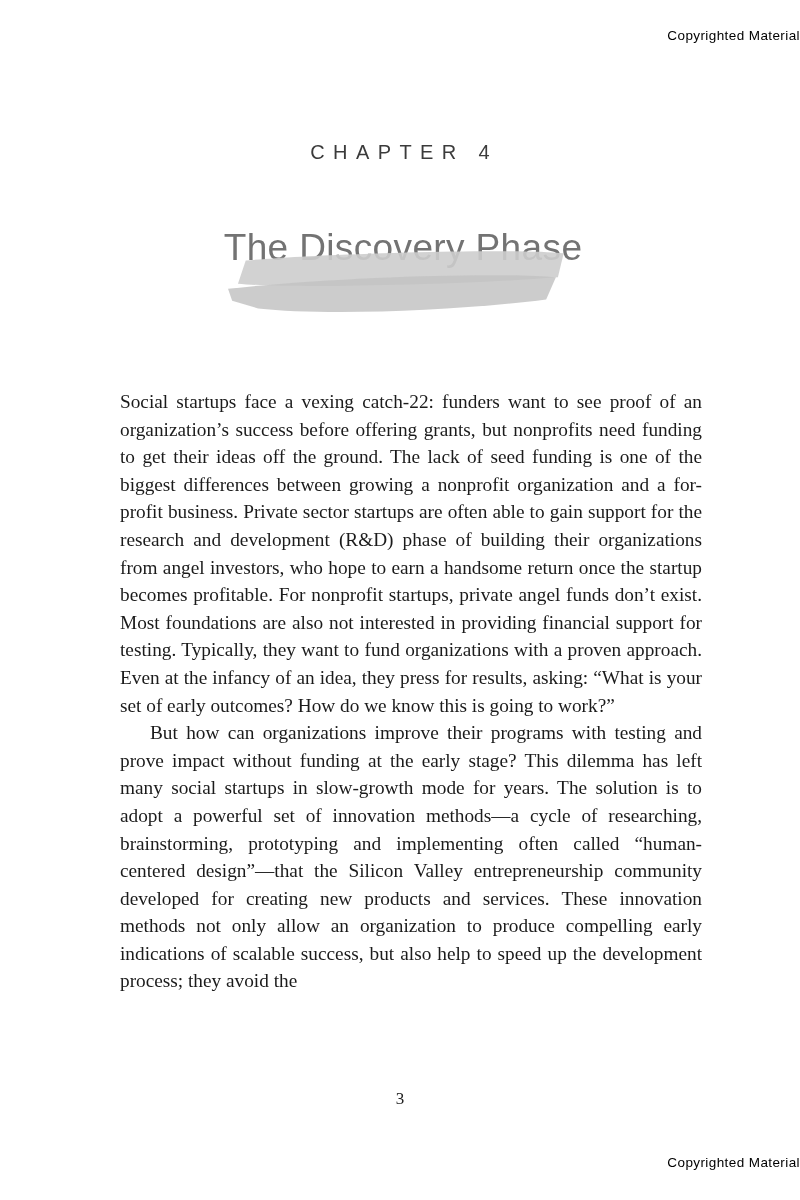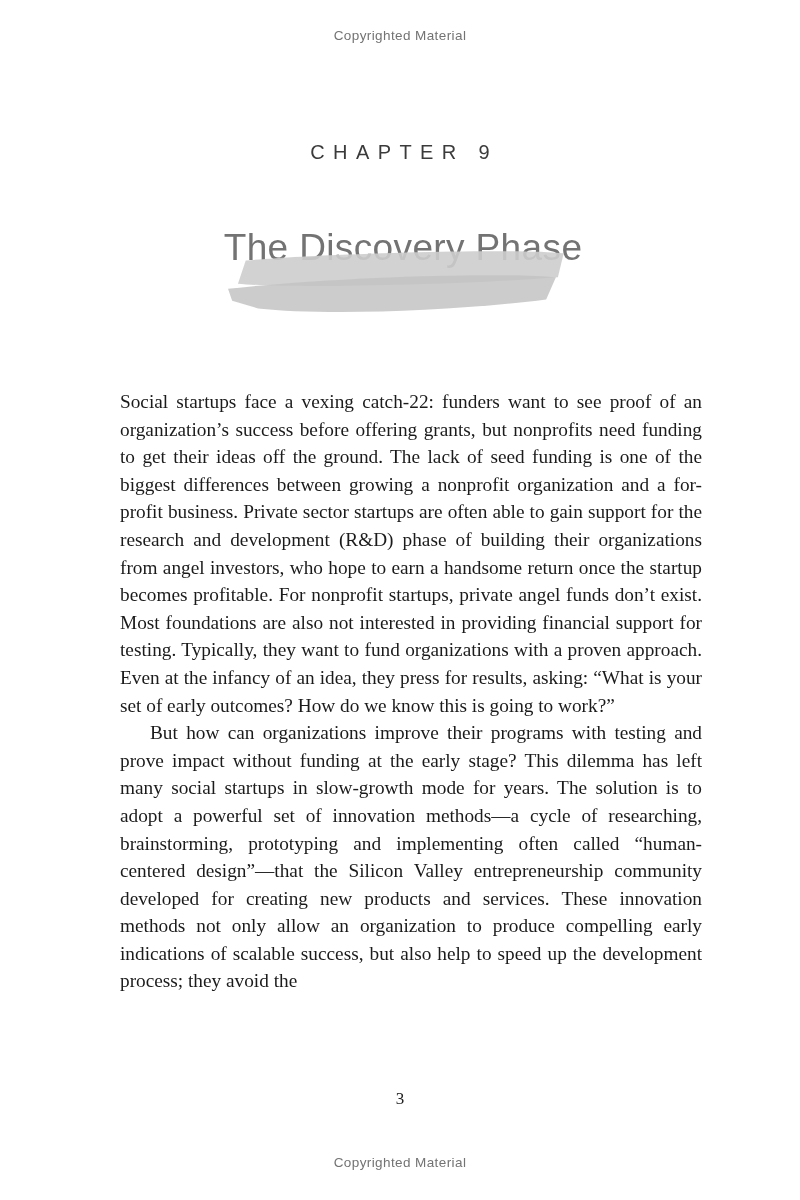--- a/index.html
+++ b/index.html
@@ -12,25 +12,25 @@
     height: 1200px;
     background: #ffffff;
     font-family: "Liberation Serif", serif;
     color: #1c1c1c;
   }
 
   .copyright {
     position: absolute;
     left: 0;
     width: 100%;
-    text-align: center;
+    text-align: right;
     font-family: "Liberation Sans", sans-serif;
     font-size: 13.5px;
     letter-spacing: 0.03em;
-    color: #737373;
+    color: #000000;
   }
   .copyright.top { top: 28px; }
   .copyright.bottom { top: 1155px; }
 
   .chapter-label {
     position: absolute;
     top: 141px;
     left: 0;
     width: 100%;
     text-align: center;
@@ -92,21 +92,21 @@
     color: #222222;
   }
 </style>
 </head>
 <body>
 
 <div class="book-page">
 
   <div class="copyright top">Copyrighted Material</div>
 
-  <div class="chapter-label">CHAPTER 9</div>
+  <div class="chapter-label">CHAPTER 4</div>
 
   <h1 class="chapter-title">The Discovery Phase</h1>
 
   <div class="brush-wrap">
     <svg width="352" height="74" viewBox="0 0 352 74">
       <path d="M22,10 C90,4 290,0 340,6 L334,30 C250,36 70,39 14,33 Z" opacity="0.9" fill="#cdcdcd"></path>
       <path d="M4,38 C110,27 280,24 332,30 L322,52 C230,63 98,66 34,58 L8,50 Z" opacity="0.85" fill="#c3c3c3"></path>
     </svg>
   </div>
 

